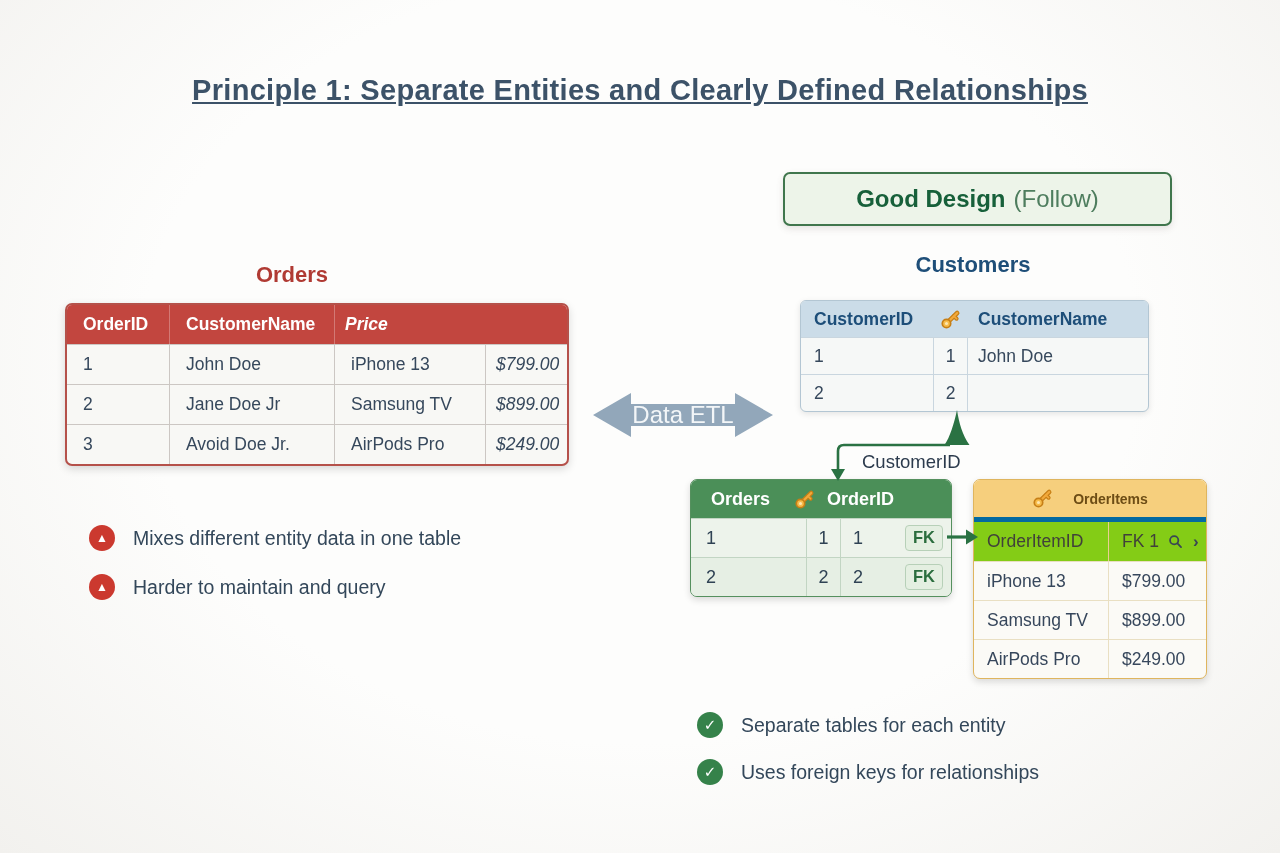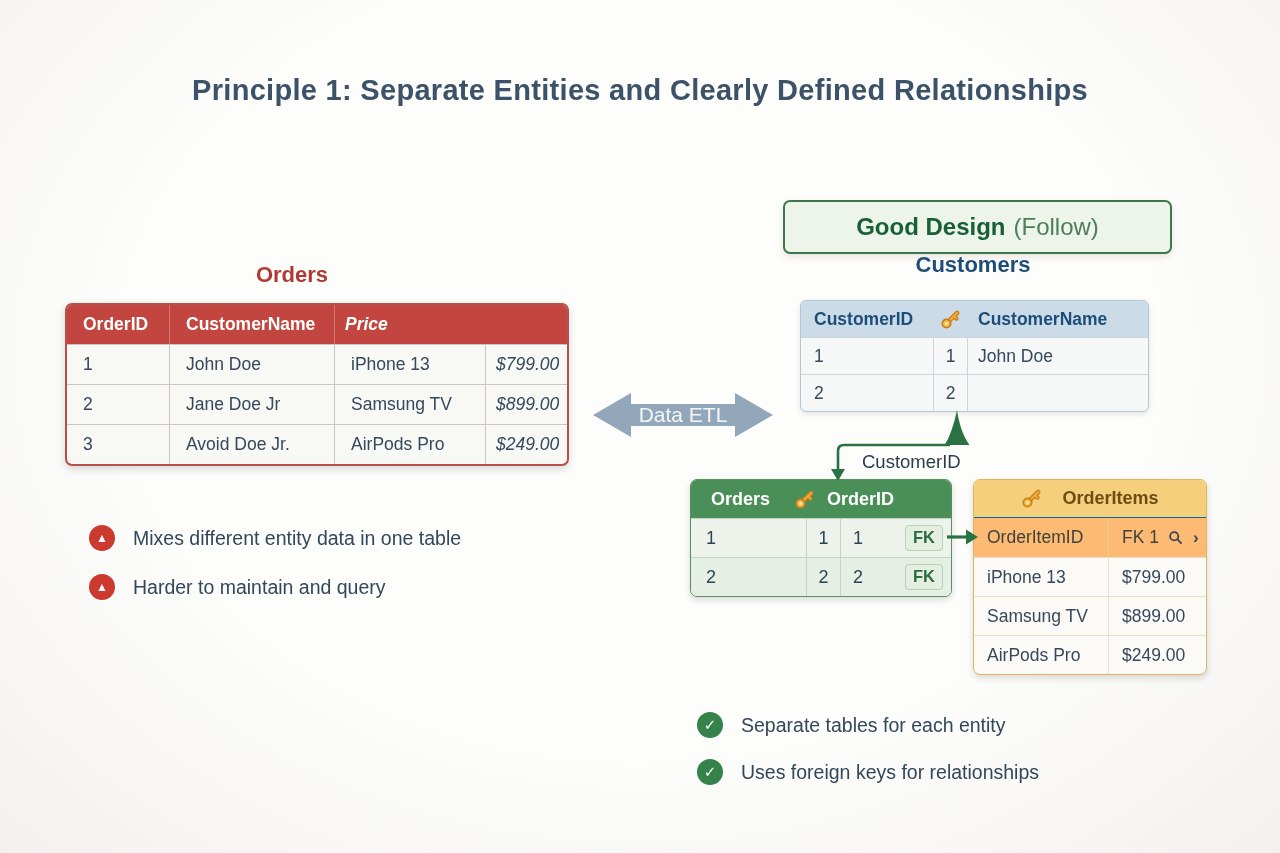--- a/index.html
+++ b/index.html
@@ -10,32 +10,32 @@
   }
   #canvas{
     position:relative;width:1280px;height:853px;overflow:hidden;
     background:radial-gradient(ellipse at 50% 42%, #fdfdfc 55%, #f2f1ee 100%);
   }
   .abs{position:absolute;}
 
   
   .main-title{
     left:0;top:74px;width:1280px;text-align:center;
-    font-size:29px;font-weight:bold;color:#3c5268;letter-spacing:.3px;
+    font-size:29px;font-weight:bold;color:#3c5268;letter-spacing:.3px;text-decoration:underline;
   }
 
   
   .badge{
     height:50px;width:385px;border-radius:7px;
     display:flex;align-items:center;justify-content:center;gap:8px;
     font-size:24px;font-weight:bold;
     box-shadow:0 3px 7px rgba(90,80,70,.14);
   }
   .badge-poor{left:107px;top:184px;background:#fbeae8;border:2px solid #b44b41;color:#ae372f;}
-  .badge-good{left:783px;top:200px;background:#edf4e9;border:2px solid #40764d;}
+  .badge-good{left:783px;top:172px;background:#edf4e9;border:2px solid #40764d;}
   .badge-good .main{color:#17603a;}
   .badge-good .sub{color:#4e7d5e;font-weight:normal;text-align:right;}
 
   
   .tbl-title{font-size:22px;font-weight:bold;text-align:center;}
   .poor-tbl-title{left:107px;top:262px;width:370px;color:#b03a33;}
   .cust-tbl-title{left:788px;top:252px;width:370px;color:#1e4e78;}
 
   
   .ptable{
@@ -56,21 +56,21 @@
   .bullet .txt{font-size:19.5px;color:#33475a;}
   .disc{width:26px;height:26px;border-radius:50%;display:flex;align-items:center;justify-content:center;flex:none;}
   .disc-warn{background:#cb392f;color:#fff;font-size:12px;}
   .disc-check{background:#35824a;color:#fff;font-size:15px;font-weight:bold;}
 
   
   .etl-wrap{left:593px;top:391px;width:180px;height:48px;}
   .etl-label{
     left:593px;top:391px;width:180px;height:48px;
     display:flex;align-items:center;justify-content:center;
-    color:#f3f6f8;font-size:21px;
+    color:#f3f6f8;font-size:24px;
   }
 
   
   .ctable{
     left:800px;top:300px;width:347px;background:#f6f8f7;
     border:1.5px solid #b3c6d3;border-radius:6px;overflow:hidden;
     box-shadow:0 2px 6px rgba(0,0,0,.10);
   }
   .ctable .hrow{display:flex;height:36px;align-items:center;background:#cbdce8;color:#1d4e79;font-weight:bold;font-size:17.5px;}
   .ctable .row{display:flex;height:36px;align-items:center;font-size:17.5px;color:#36485c;border-top:1px solid #c9d6df;}
@@ -99,22 +99,22 @@
     padding:2px 7px;background:#e4efe1;border:1px solid #b7d0b8;border-radius:4px;
     color:#2b6d3e;font-weight:bold;font-size:16.5px;line-height:1.2;
   }
 
   
   .otable{
     left:973px;top:479px;width:232px;background:#fbfaf6;
     border:1.5px solid #dfb55e;border-radius:7px;overflow:hidden;
     box-shadow:0 3px 7px rgba(0,0,0,.14);
   }
-  .otable .thead{height:37px;display:flex;align-items:center;justify-content:center;gap:20px;background:#f6cf7d;color:#6d4d15;font-weight:bold;font-size:18px;}
-  .otable .shead{display:flex;height:39px;align-items:flex-start;background:#fdba74;font-size:17.5px;color:#41413a;border-top:1px solid #0369a1;}
+  .otable .thead{height:37px;display:flex;align-items:center;justify-content:center;gap:20px;background:#f6cf7d;color:#6d4d15;font-weight:bold;font-size:14px;}
+  .otable .shead{display:flex;height:39px;align-items:flex-start;background:#84cc16;font-size:17.5px;color:#41413a;border-top:5px solid #0369a1;}
   .otable .row{display:flex;height:38px;align-items:center;font-size:17.5px;color:#37475c;border-top:1px solid #e9dfc2;}
   .otable .c{box-sizing:border-box;height:100%;display:flex;align-items:center;}
   .oc0{width:134px;padding-left:13px;}
   .oc1{width:96px;padding-left:13px;border-left:1px solid #e9cf92;gap:8px;}
   .otable .row .oc1{border-left:1px solid #e9dfc2;}
   .chev{color:#3a4654;font-size:17px;font-weight:bold;line-height:1;}
 
   
   .relation-label{left:862px;top:451px;font-size:18.5px;color:#2c3b4d;}
 

